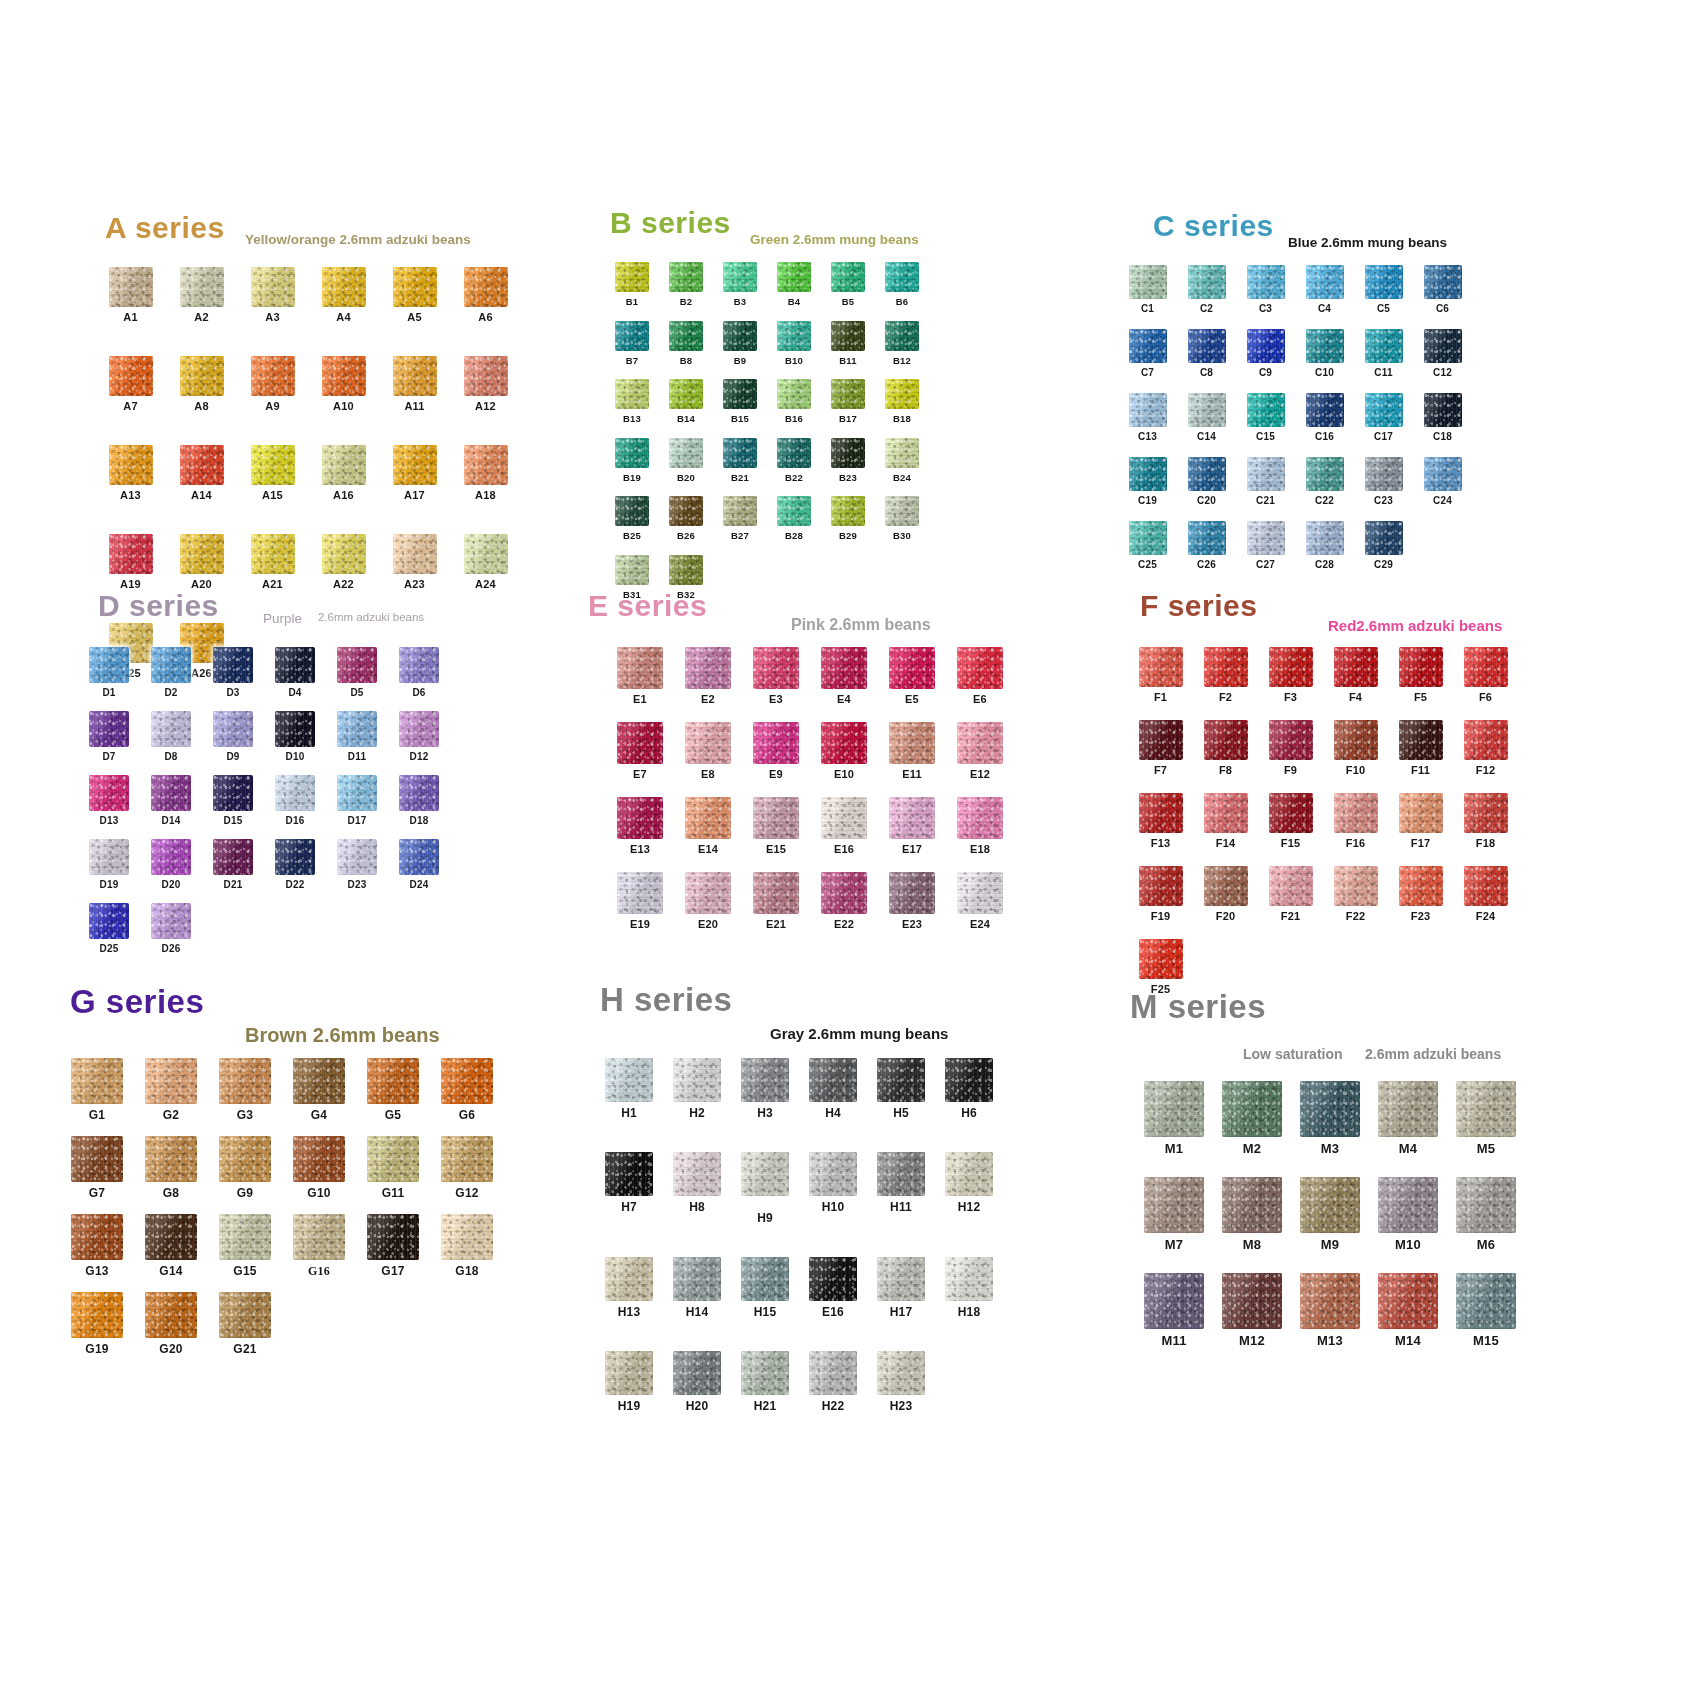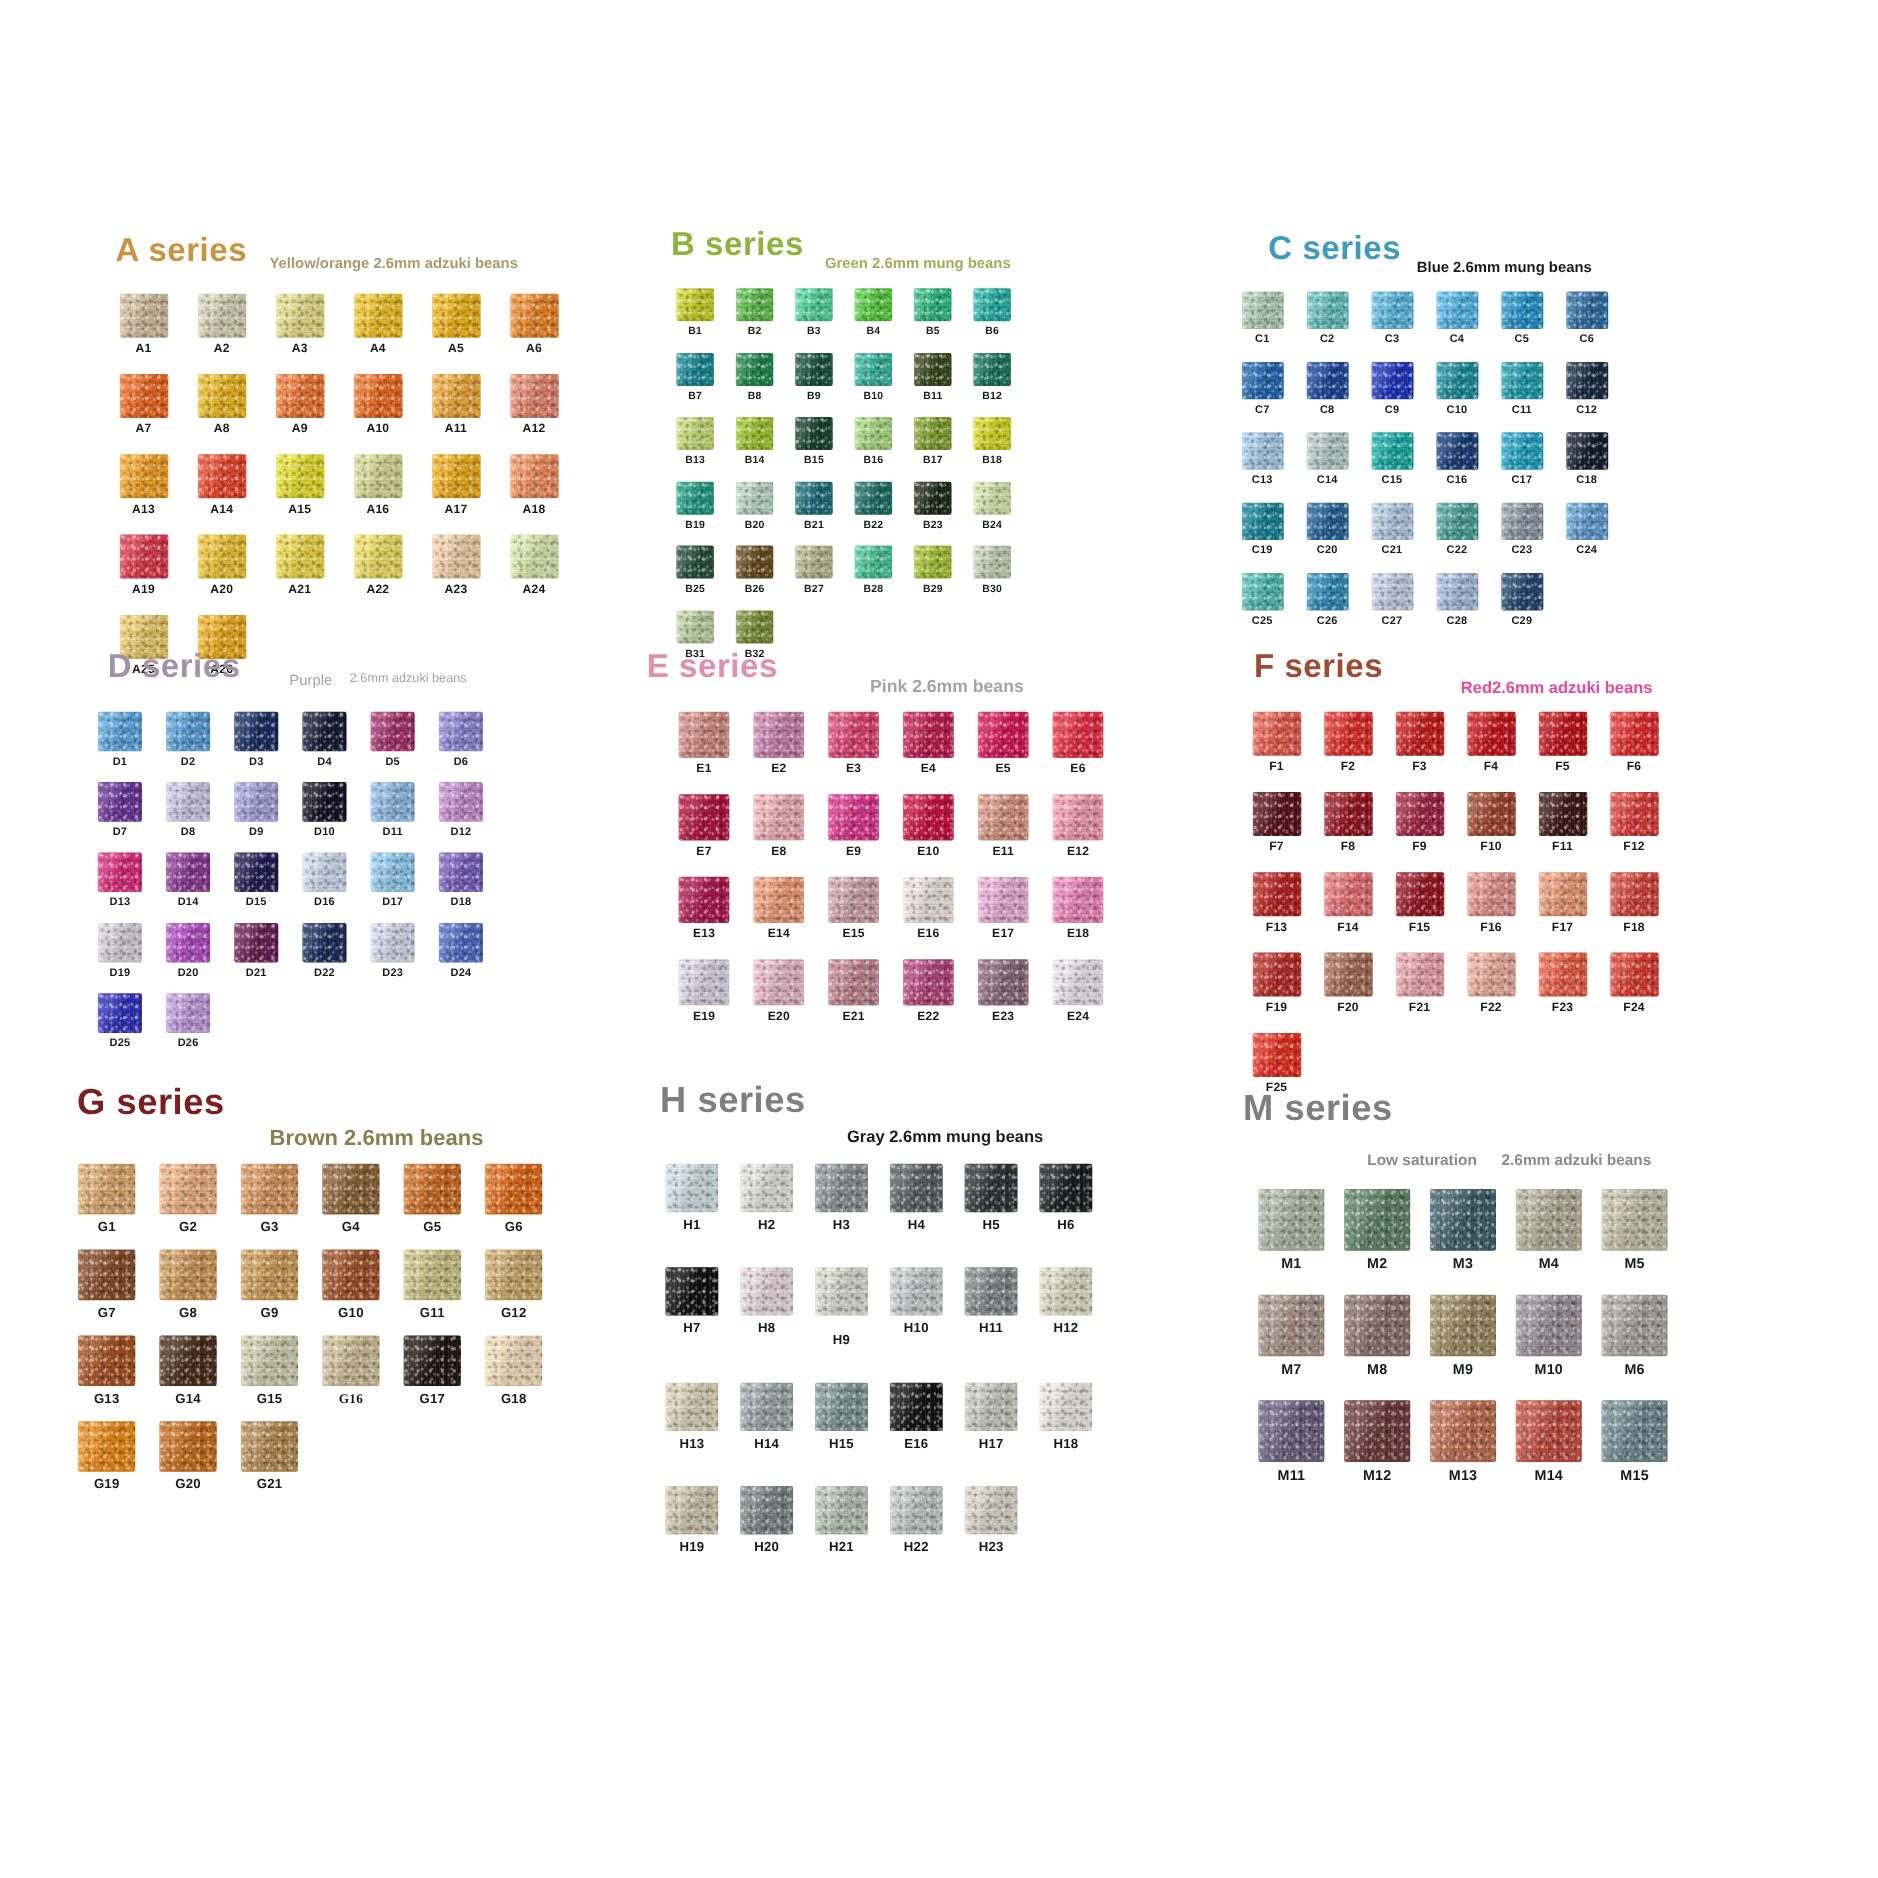--- a/index.html
+++ b/index.html
@@ -97,21 +97,21 @@
 </head>
 <body>
 
 <div id="board">
 
   <div class="panel" style="left:95px; top:205px;">
     <div class="series-head">
       <div class="series-title" style="left:10px; top:8px; color:#c8943f;">A series</div>
       <div class="series-sub" style="left:150px; top:28px; color:#a79a6a;">Yellow/orange 2.6mm adzuki beans</div>
     </div>
-    <div class="grid" style="grid-template-columns:repeat(6,71px); row-gap:17px;">
+    <div class="grid" style="grid-template-columns:repeat(6,71px); row-gap:33px;">
         <div class="cell">
           <div class="sw" style="width: 44px; height: 40px; background: rgb(211, 188, 154);"></div>
           <div class="code" style="font-size: 11px;">A1</div>
         </div>
         <div class="cell">
           <div class="sw" style="width: 44px; height: 40px; background: rgb(213, 211, 178);"></div>
           <div class="code" style="font-size: 11px;">A2</div>
         </div>
         <div class="cell">
           <div class="sw" style="width: 44px; height: 40px; background: rgb(231, 221, 131);"></div>
@@ -797,21 +797,21 @@
         </div>
         <div class="cell">
           <div class="sw" style="width: 44px; height: 40px; background: rgb(238, 47, 28);"></div>
           <div class="code" style="font-size: 11px;">F25</div>
         </div>
       </div>
   </div>
 
   <div class="panel" style="left:60px; top:980px;">
     <div class="series-head" style="height:78px;">
-      <div class="series-title" style="left:10px; top:5px; color:#7f1d1d; font-size:33px;">G series</div>
+      <div class="series-title" style="left:10px; top:5px; color:#4c1d95; font-size:33px;">G series</div>
       <div class="series-sub" style="left:185px; top:45px; color:#8a7d4e; font-size:20px;">Brown 2.6mm beans</div>
     </div>
     <div class="grid" style="grid-template-columns:repeat(6,74px); row-gap:15px;">
         <div class="cell">
           <div class="sw" style="width: 52px; height: 46px; background: rgb(221, 168, 104);"></div>
           <div class="code" style="font-size: 12px;">G1</div>
         </div>
         <div class="cell">
           <div class="sw" style="width: 52px; height: 46px; background: rgb(238, 174, 124);"></div>
           <div class="code" style="font-size: 12px;">G2</div>

